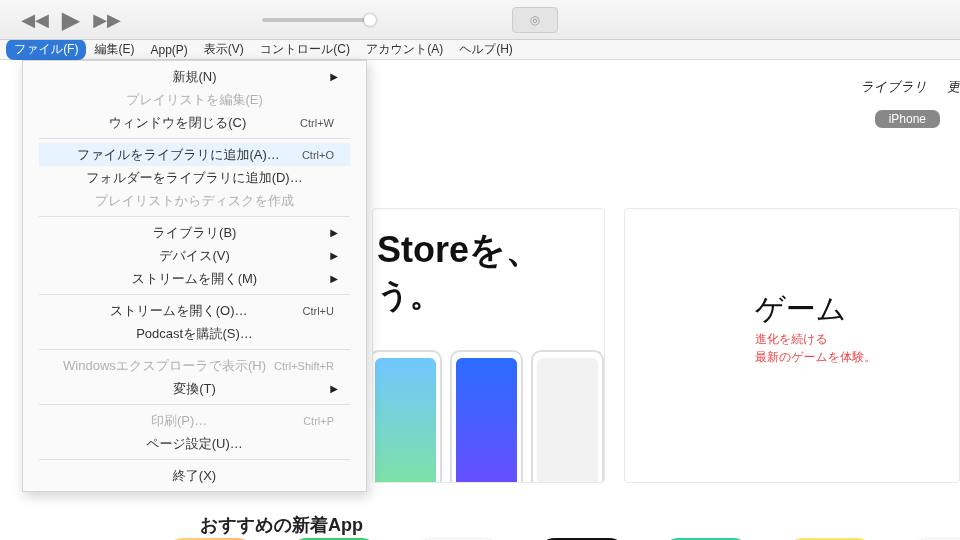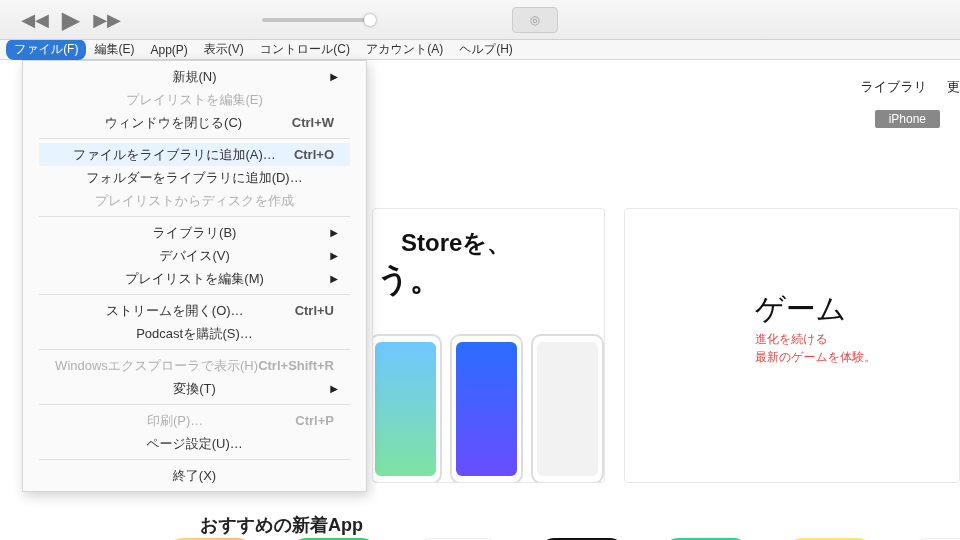--- a/index.html
+++ b/index.html
@@ -34,22 +34,22 @@
       border-bottom: 1px solid #d9d9d9;
       display: flex;
       align-items: center;
       padding: 0 6px;
       font-size: 12px;
       color: #333;
     }
     .menubar .menu-item { padding: 2px 8px; cursor: pointer; }
     .menubar .menu-item.open { background: #2f79d8; color: #fff; border-radius: 8px; }
     .content-area { position: relative; height: 480px; }
-    .library-bar { position: absolute; right: 0; top: 18px; display: flex; align-items: center; gap: 20px; font-size: 13px; color: #222; }
-    .device-pill { background: #888; color: #fff; border-radius: 2px; padding: 2px 14px; font-size: 12px; margin-top: 40px; position: absolute; right: 20px; top: 10px; }
+    .library-bar { position: absolute; right: 0; top: 18px; display: flex; align-items: center; gap: 20px; font-size: 13px; color: #222; font-style: italic; }
+    .device-pill { background: #888; color: #fff; border-radius: 7px; padding: 2px 14px; font-size: 12px; margin-top: 40px; position: absolute; right: 20px; top: 10px; }
     .dropdown {
       position: absolute;
       top: 60px;
       left: 22px;
       width: 345px;
       background: #fafafa;
       border: 1px solid #d5d5d5;
       box-shadow: 2px 4px 12px rgba(0,0,0,.18);
       z-index: 100;
       padding: 4px 16px;
@@ -61,36 +61,36 @@
       display: flex;
       align-items: center;
       padding: 3px 16px;
       height: 23px;
       cursor: default;
       position: relative;
     }
     .dropdown .row.disabled { color: #b0b0b0; }
     .dropdown .row.highlighted { background: #e7f3ff; }
     .dropdown .row .label { flex: 1; white-space: nowrap; }
-    .dropdown .row .shortcut { color: #555; font-size: 13px; font-weight: bold; }
+    .dropdown .row .shortcut { color: #555; font-size: 11px; }
     .dropdown .row.disabled .shortcut { color: #b0b0b0; }
     .dropdown .row .sub-arrow { position: absolute; right: 12px; color: #222; font-size: 10px; }
     .dropdown .sep { height: 1px; background: #e0e0e0; margin: 4px 0; }
     .promo-left {
       position: absolute;
       left: 372px;
       top: 148px;
       width: 233px;
       height: 275px;
       border: 1px solid #e8e8e8;
       border-radius: 4px;
       background: #fff;
       overflow: hidden;
     }
-    .promo-left .txt { font-size: 24px; font-weight: 700; color: #111; padding: 18px 0 0 4px; line-height: 1.3; margin-left: 24px; }
+    .promo-left .txt { font-size: 36px; font-weight: 700; color: #111; padding: 18px 0 0 4px; line-height: 1.3; }
     .promo-left .txt2 { font-size: 32px; font-weight: 700; color: #111; padding-left: 4px; }
     .phones { display: flex; gap: 8px; margin-top: 32px; margin-left: -4px; }
     .phone { width: 78px; height: 150px; background: #fff; border: 2px solid #ddd; border-radius: 10px; padding: 6px 4px; }
     .phone-inner { width: 100%; height: 100%; border-radius: 6px; }
     .promo-right {
       position: absolute;
       left: 624px;
       top: 148px;
       width: 336px;
       height: 275px;
@@ -208,21 +208,21 @@
   <div class="sep"></div>
   <div class="row">
     <span class="label">ライブラリ(B)</span>
     <span class="sub-arrow">▶</span>
   </div>
   <div class="row">
     <span class="label">デバイス(V)</span>
     <span class="sub-arrow">▶</span>
   </div>
   <div class="row">
-    <span class="label">プレイリストを編集(M)</span>
+    <span class="label">ストリームを開く(M)</span>
     <span class="sub-arrow">▶</span>
   </div>
   <div class="sep"></div>
   <div class="row">
     <span class="label">ストリームを開く(O)…</span>
     <span class="shortcut">Ctrl+U</span>
   </div>
   <div class="row">
     <span class="label">Podcastを購読(S)…</span>
   </div>

